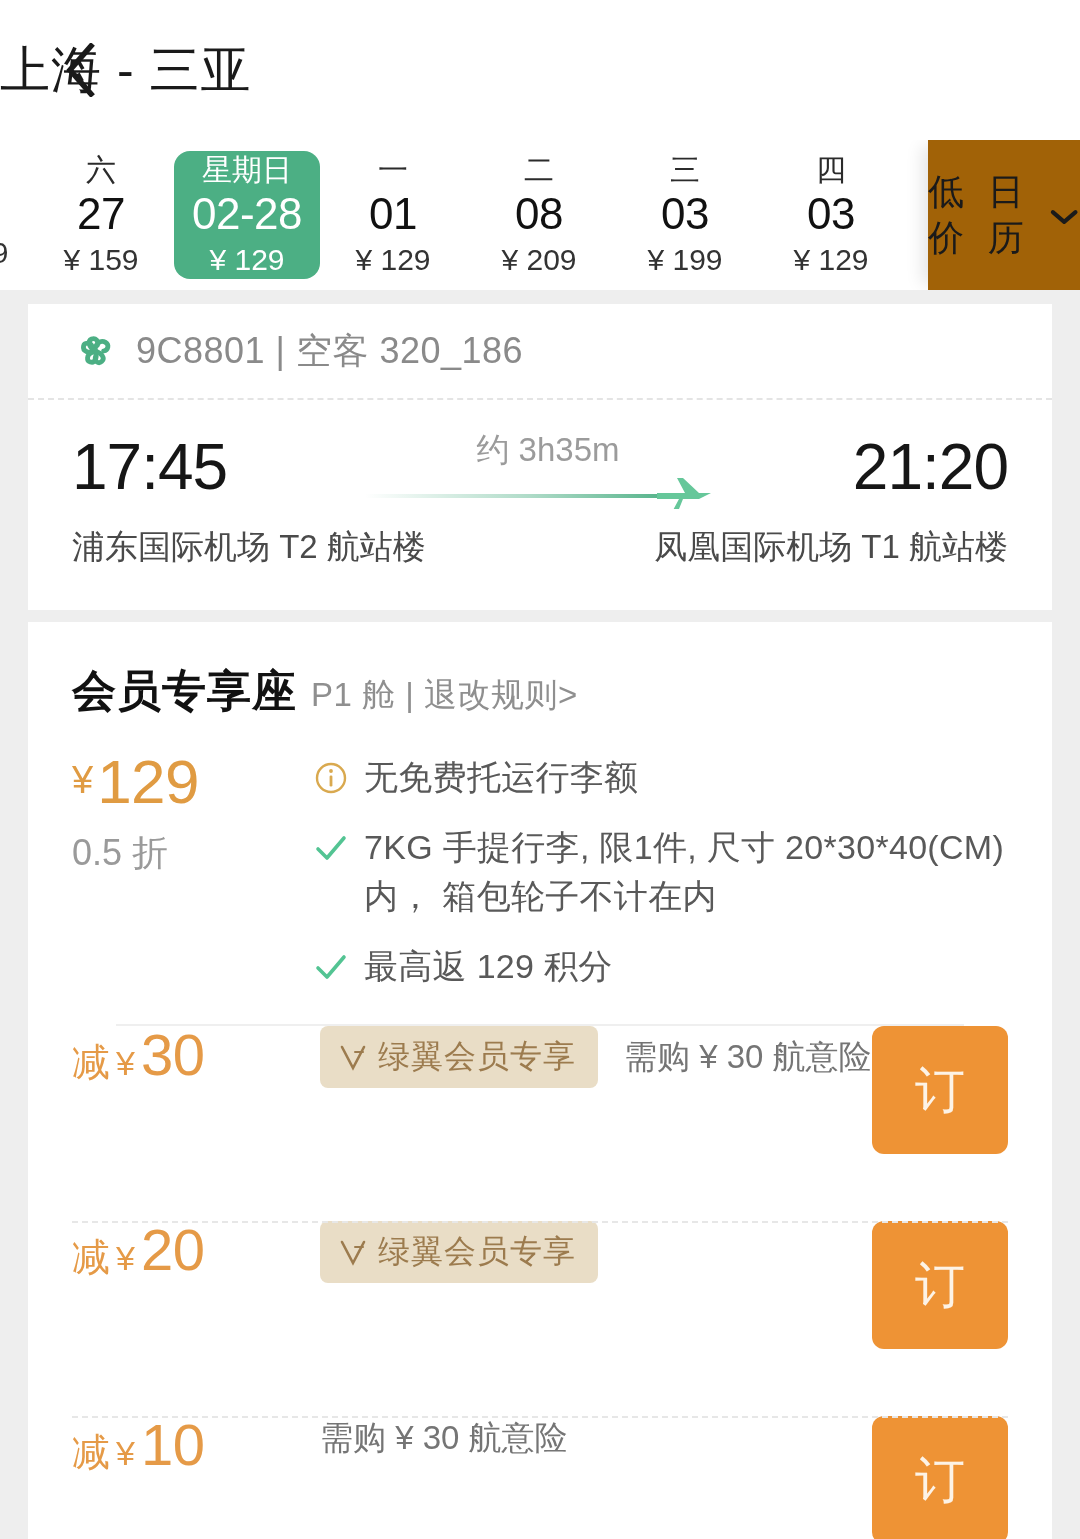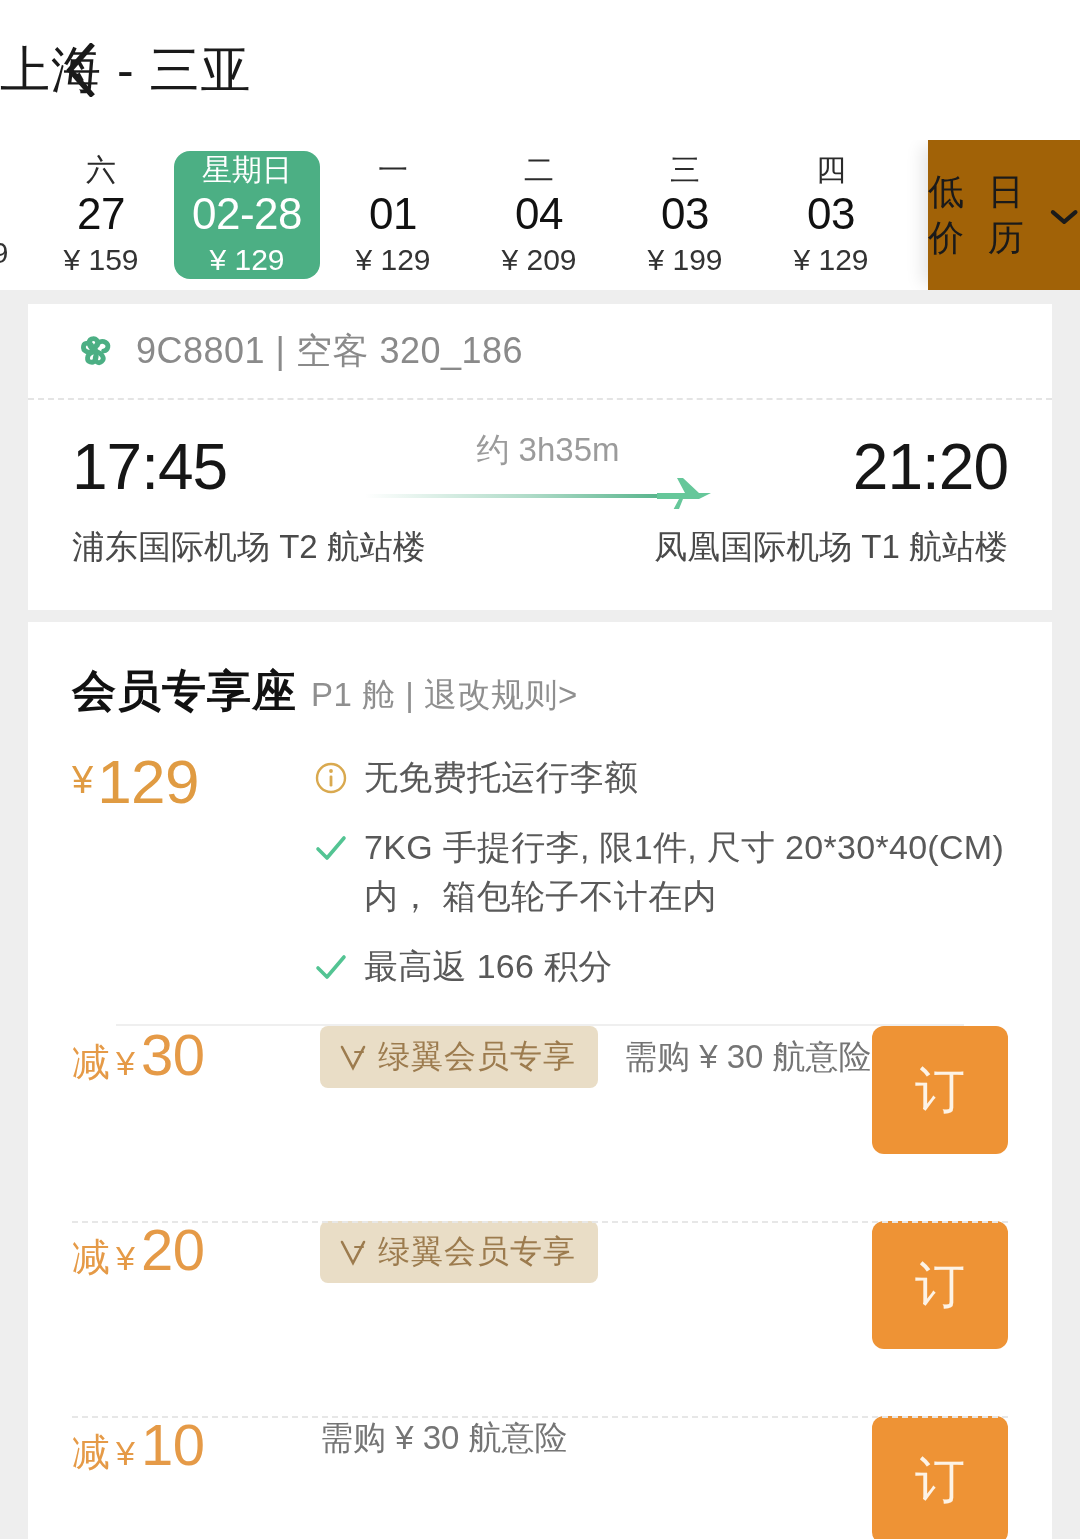--- a/index.html
+++ b/index.html
@@ -323,21 +323,21 @@
         <div class="dnum">02-28</div>
         <div class="dprice">¥ 129</div>
       </div>
       <div class="date-cell">
         <div class="dow">一</div>
         <div class="dnum">01</div>
         <div class="dprice">¥ 129</div>
       </div>
       <div class="date-cell">
         <div class="dow">二</div>
-        <div class="dnum">04</div>
+        <div class="dnum">08</div>
         <div class="dprice">¥ 209</div>
       </div>
       <div class="date-cell">
         <div class="dow">三</div>
         <div class="dnum">03</div>
         <div class="dprice">¥ 199</div>
       </div>
       <div class="date-cell">
         <div class="dow">四</div>
         <div class="dnum">03</div>
@@ -409,20 +409,21 @@
     <div class="fare-title-row">
       <span class="fare-name">会员专享座</span>
       <span class="fare-sub">P1 舱 | 退改规则&gt;</span>
     </div>
 
     <div class="fare-body">
       <div class="price-col">
         <div class="price-main">
           <span class="price-yen">¥</span><span class="price-num">129</span>
         </div>
+        <div class="price-discount">0.5 折</div>
       </div>
 
       <div class="benefits" id="benefits">
           <div class="benefit">
             <svg class="bicon" viewBox="0 0 34 34">
               <circle cx="17" cy="17" r="14" fill="none" stroke="#d9a94f" stroke-width="2.4"></circle>
               <rect x="15.6" y="14.5" width="2.8" height="11" rx="1.2" fill="#d9a94f"></rect>
               <circle cx="17" cy="10" r="1.9" fill="#d9a94f"></circle>
             </svg>
             <div class="btext">无免费托运行李额</div>
@@ -430,21 +431,21 @@
           <div class="benefit">
             <svg class="bicon" viewBox="0 0 34 34">
               <polyline points="4,18 13,27 30,7" fill="none" stroke="#53c493" stroke-width="3.6" stroke-linecap="round" stroke-linejoin="round"></polyline>
             </svg>
             <div class="btext">7KG 手提行李, 限1件, 尺寸 20*30*40(CM) 内， 箱包轮子不计在内</div>
           </div>
           <div class="benefit">
             <svg class="bicon" viewBox="0 0 34 34">
               <polyline points="4,18 13,27 30,7" fill="none" stroke="#53c493" stroke-width="3.6" stroke-linecap="round" stroke-linejoin="round"></polyline>
             </svg>
-            <div class="btext">最高返 166 积分</div>
+            <div class="btext">最高返 129 积分</div>
           </div>
         </div>
     </div>
 
     <div class="fare-divider"></div>
   </div>
 
   <div id="offers">
       <div class="offer-row">
         <div class="discount-amt"><span class="d-jian">减</span><span class="d-yen">¥</span><span class="d-num">30</span></div>

